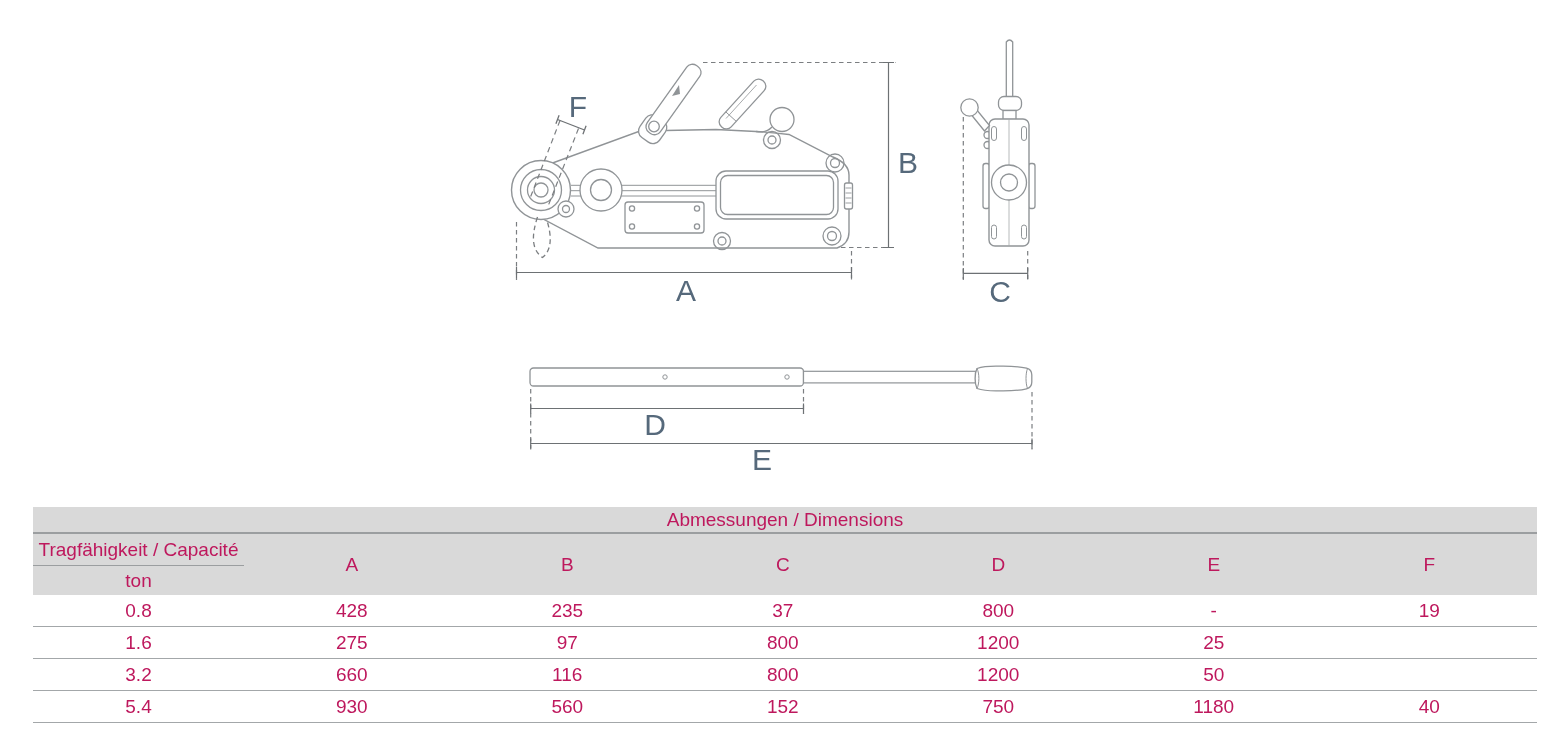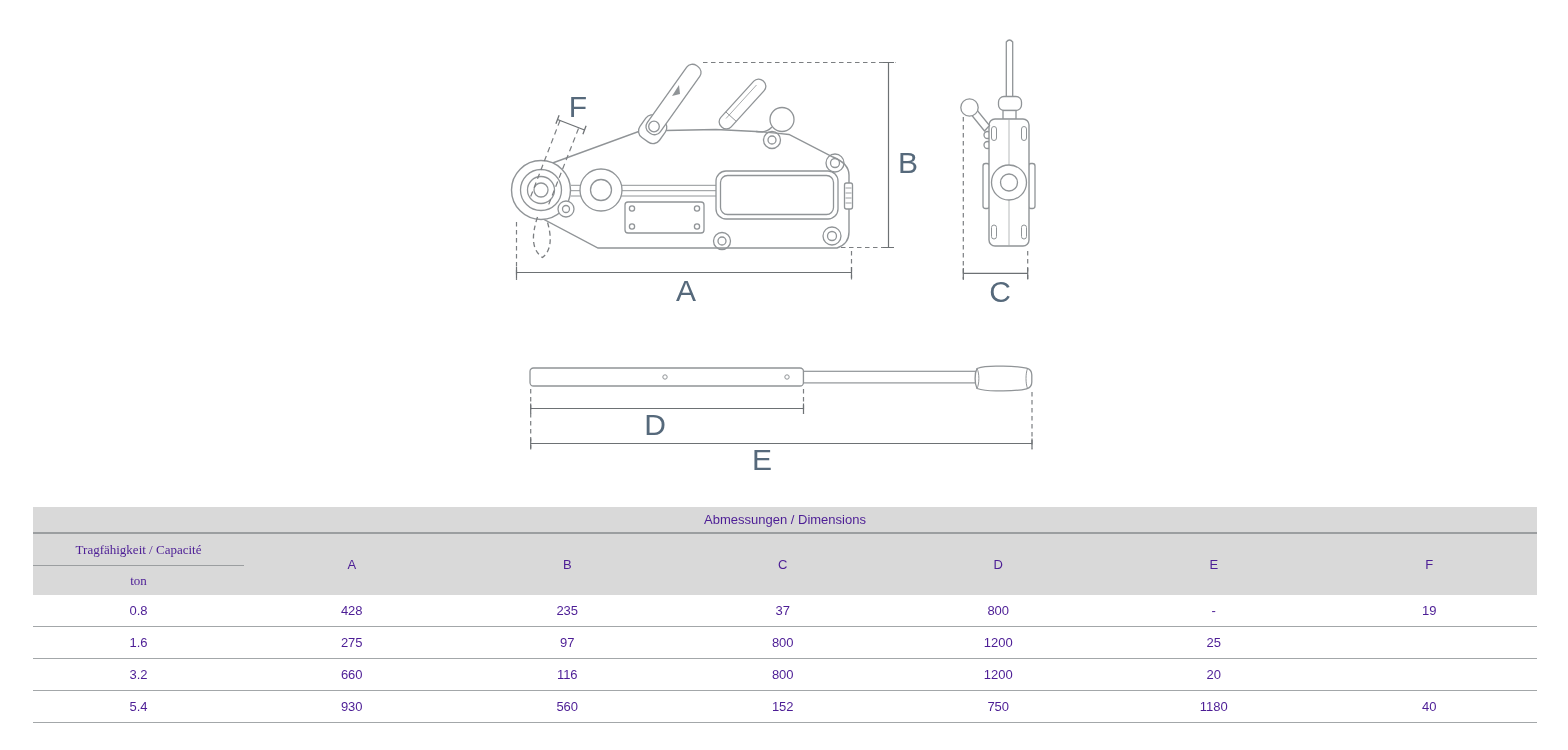--- a/index.html
+++ b/index.html
@@ -6,25 +6,25 @@
   body{width:1568px;height:750px;position:relative;font-family:"Liberation Sans",sans-serif;
        -webkit-font-smoothing:antialiased;}
   .stage{position:absolute;left:0;top:0;width:1568px;height:750px;overflow:hidden;}
 
   
   .drawing-svg{position:absolute;left:0;top:0;}
   .dim-label{position:absolute;transform:translate(-50%,-50%);font-size:30px;line-height:1;
              color:#56697b;user-select:none;}
 
   
-  .dims-table{position:absolute;left:33px;top:507px;width:1504px;font-size:13px;color:#4c1d95;}
+  .dims-table{position:absolute;left:33px;top:507px;width:1504px;font-size:19px;color:#be185d;}
   .tbl-title{height:25px;background:#d9d9d9;border-bottom:2px solid #9b9ea0;
              display:flex;align-items:center;justify-content:center;}
   .tbl-header{display:grid;grid-template-columns:211px repeat(6,1fr);background:#d9d9d9;height:61px;}
-  .cap-col{display:flex;flex-direction:column;font-family:Liberation Serif, serif;}
+  .cap-col{display:flex;flex-direction:column;}
   .cap-label{height:31px;display:flex;align-items:center;justify-content:center;}
   .cap-divider{height:0;border-bottom:1px solid #9b9ea0;}
   .cap-unit{flex:1;display:flex;align-items:center;justify-content:center;}
   .dim-col{display:flex;align-items:center;justify-content:center;}
   .tbl-row{display:grid;grid-template-columns:211px repeat(6,1fr);height:32px;
            border-bottom:1px solid #a3a7a9;box-sizing:border-box;}
   .tbl-row .cell{display:flex;align-items:center;justify-content:center;}
 </style>
 </head>
 <body>
@@ -220,21 +220,21 @@
       <div class="cell">800</div>
       <div class="cell">1200</div>
       <div class="cell">25</div>
     </div>
     <div class="tbl-row">
       <div class="cell">3.2</div>
       <div class="cell">660</div>
       <div class="cell">116</div>
       <div class="cell">800</div>
       <div class="cell">1200</div>
-      <div class="cell">20</div>
+      <div class="cell">50</div>
     </div>
     <div class="tbl-row">
       <div class="cell">5.4</div>
       <div class="cell">930</div>
       <div class="cell">560</div>
       <div class="cell">152</div>
       <div class="cell">750</div>
       <div class="cell">1180</div>
       <div class="cell">40</div>
     </div>

